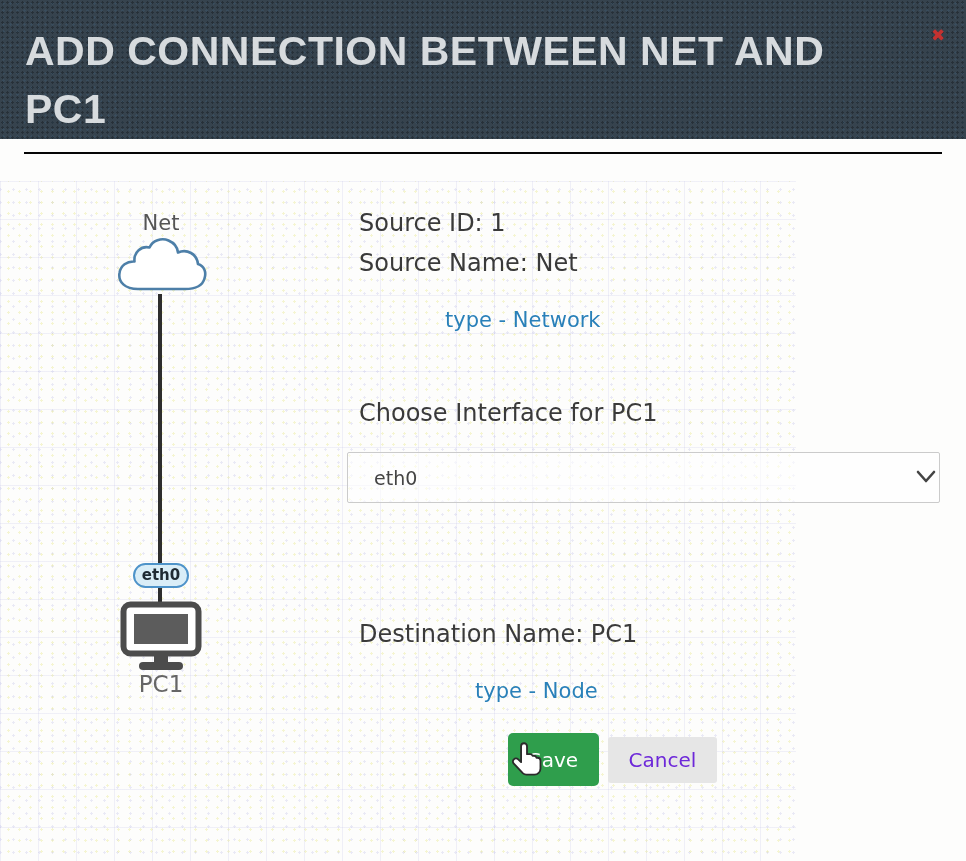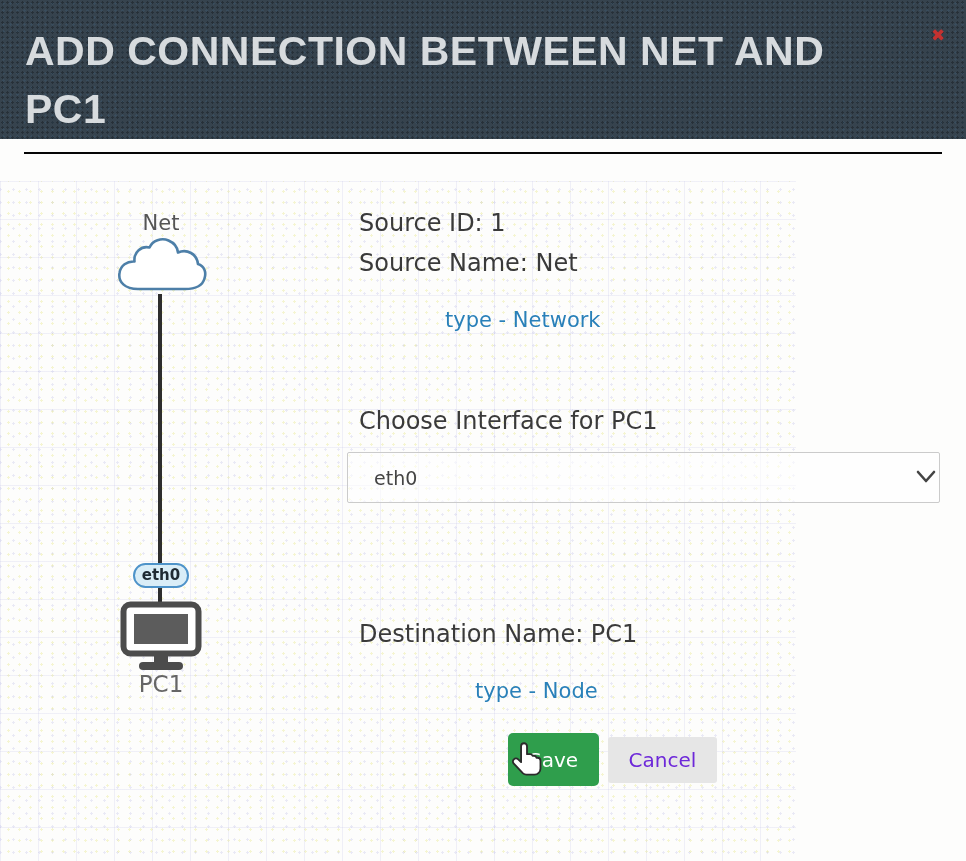--- a/index.html
+++ b/index.html
@@ -111,21 +111,21 @@
     <rect x="34" y="53" width="14" height="9" fill="#4c4c4c"></rect>
     <rect x="19" y="61" width="44" height="8" rx="4" fill="#4c4c4c"></rect>
   </svg>
 
   <div class="abs node-label pc1-label">PC1</div>
 
   <div class="abs info-text" style="top:30px;">Source ID: 1</div>
   <div class="abs type-link" style="top:127px;">type - Network</div>
   <div class="abs info-text" style="top:70px;">Source Name: Net</div>
 
-  <div class="abs info-text" style="top:228px;text-align:center;">Choose Interface for PC1</div>
+  <div class="abs info-text" style="top:220px;text-align:center;">Choose Interface for PC1</div>
 
   <select class="abs iface-select">
     <option>eth0</option>
   </select>
   <svg class="abs select-chevron" viewBox="0 0 20 16">
     <path d="M2 3 L10 12 L18 3" fill="none" stroke="#444" stroke-width="2.6" stroke-linecap="round" stroke-linejoin="round"></path>
   </svg>
 
   <div class="abs info-text" style="top:441px;">Destination Name: PC1</div>
   <div class="abs type-link" style="top:498px;margin-left:30px;">type - Node</div>

